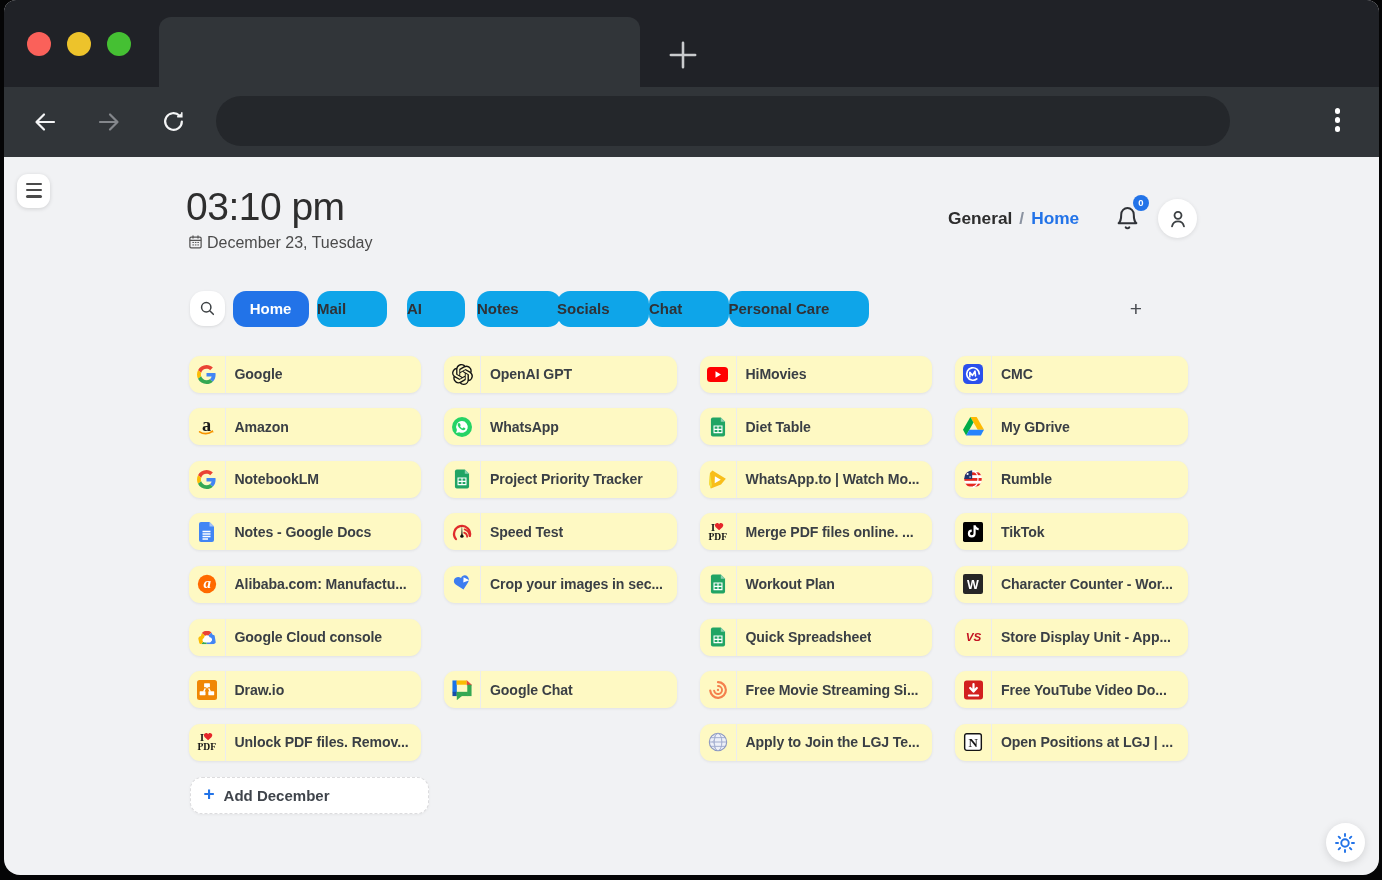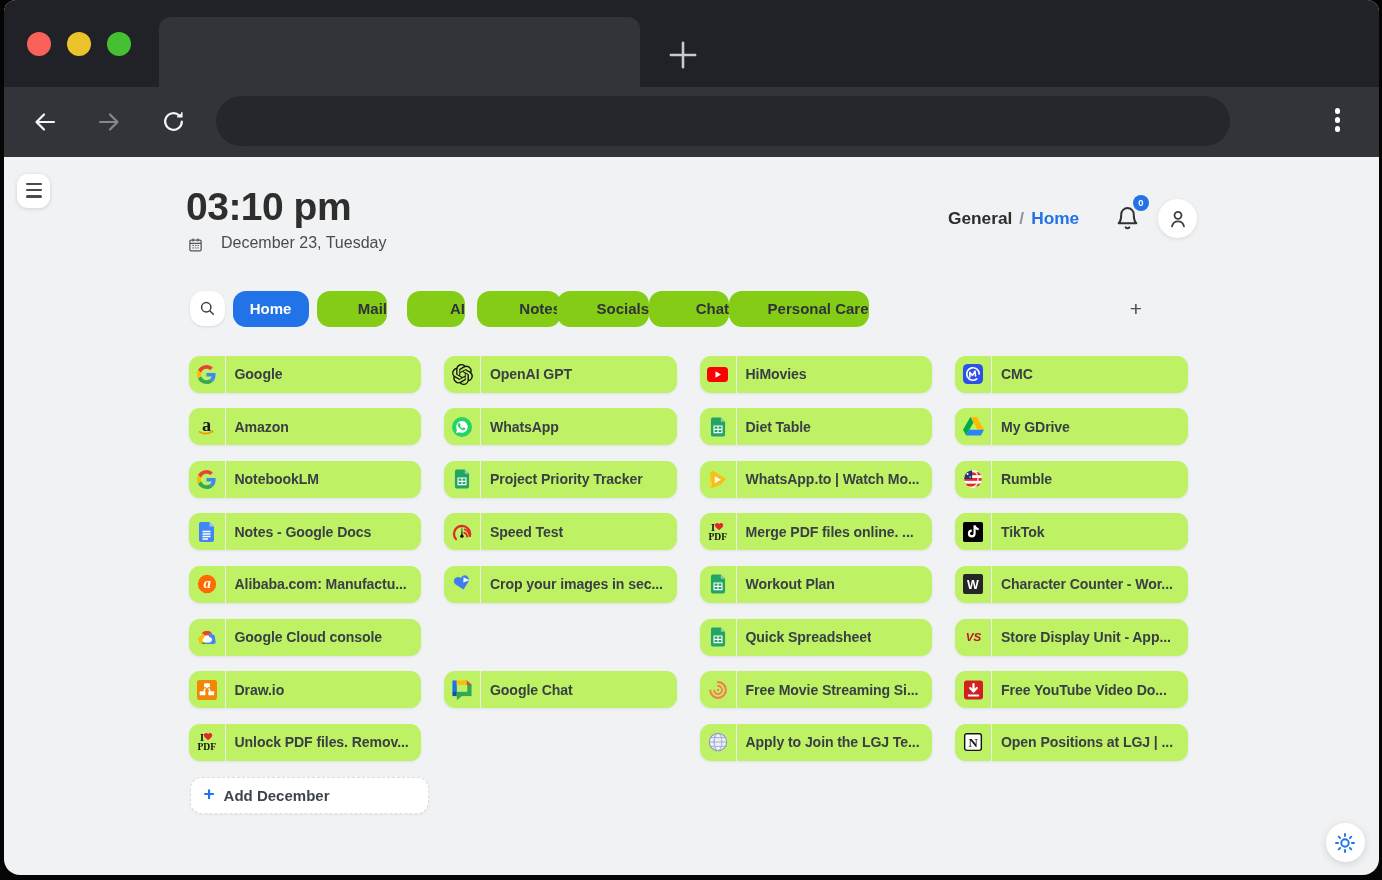--- a/index.html
+++ b/index.html
@@ -15,44 +15,44 @@
 #newtab { position:absolute; left:666px; top:38px; width:28px; height:28px; color:#c9cbcd;
   font-size:28px; line-height:26px; text-align:center; font-weight:400; }
 #toolbar { left:0; top:87px; width:1382px; height:70px; background:#313539; }
 #urlbar { left:216px; top:96px; width:1014px; height:50px;
   border-radius:25px; background:#24272b; }
 #dots div { width:5.5px; height:5.5px; border-radius:50%; background:#fff; margin-bottom:3.6px; }
 #hamburger { left:17px; top:174px; width:33px; height:34px; background:#fff;
   border-radius:11px; box-shadow:0 1px 4px rgba(0,0,0,.14); }
 #hamburger i { display:block; width:16px; height:2.3px; background:#4a4a4a; border-radius:2px;
   margin:0 auto; }
-#clock { left:186px; top:185px; font-size:39px; font-weight:bold; color:#2e2e2e; letter-spacing:-0.5px; }
+#clock { left:186px; top:185px; font-size:39px; font-weight:normal; color:#2e2e2e; letter-spacing:-0.5px; }
 #date { left:188px; top:234px; font-size:16px; color:#4b4b4b;
-  display:flex; align-items:flex-end; gap:18px; }
+  display:flex; align-items:flex-start; gap:4px; }
 #crumb { left:948px; top:208px; font-size:17.3px; font-weight:bold; color:#2d2d2d; }
 #crumb .sep { color:#8b93a1; font-weight:bold; padding:0 7px; }
 #crumb .blue { color:#2273E8; }
 #bell { left:1115px; top:205.5px; }
 #badge { left:1133px; top:195px; width:16px; height:16px; border-radius:50%;
   background:#2273E8; color:#fff; font-size:9.5px; font-weight:bold; text-align:center;
   line-height:16px; }
 #avatar { left:1158px; top:199px; width:39px; height:39px; border-radius:50%;
   background:#fff; box-shadow:0 1px 4px rgba(0,0,0,.10); display:flex; align-items:center;
   justify-content:center; }
 #searchbtn { left:190px; top:290.5px; width:35px; height:35px;
   border-radius:14px; background:#fff; box-shadow:0 1px 3px rgba(0,0,0,.10);
   display:flex; align-items:center; justify-content:center; }
 #homepill { left:232.5px; top:290.5px; width:76px; height:36px;
   border-radius:13px; background:#2273E8; color:#fff; font-size:15px; font-weight:bold;
   text-align:center; line-height:36px; }
-.pill { position:absolute; top:290.5px; height:36px; border-radius:13px; background:#84cc16;
-  color:#2f3237; font-size:15px; font-weight:bold; text-align:right; line-height:36px; }
+.pill { position:absolute; top:290.5px; height:36px; border-radius:13px; background:#0ea5e9;
+  color:#2f3237; font-size:15px; font-weight:bold; text-align:left; line-height:36px; }
 #addtab { left:1122px; top:292px; width:28px; height:36px;
   color:#4a4d52; font-size:21px; font-weight:400; text-align:center; line-height:34px; }
-.card { position:absolute; width:232.5px; height:37px; background:#bef264;
+.card { position:absolute; width:232.5px; height:37px; background:#fef9c3;
   border-radius:11px; box-shadow:0 1px 3px rgba(0,0,0,.07); display:flex; align-items:center; }
 .cicon { width:37px; height:100%; flex:0 0 37px; border-right:1px solid #ececee;
   display:flex; align-items:center; justify-content:center; }
 .cicon svg { display:block; }
 .clabel { padding-left:9px; font-size:14.1px; letter-spacing:-0.1px; font-weight:bold; color:#3a3f45;
   white-space:nowrap; overflow:hidden; }
 #addbm { left:189.5px; top:776.5px; width:239px; height:37px;
   background:#fff; border:1.6px dashed #dcdcde; border-radius:12px; display:flex;
   align-items:center; box-shadow:0 1px 3px rgba(0,0,0,.05); }
 #addbm .plus { color:#2273E8; font-size:19px; font-weight:bold; margin:0 0 2px 13px; }

